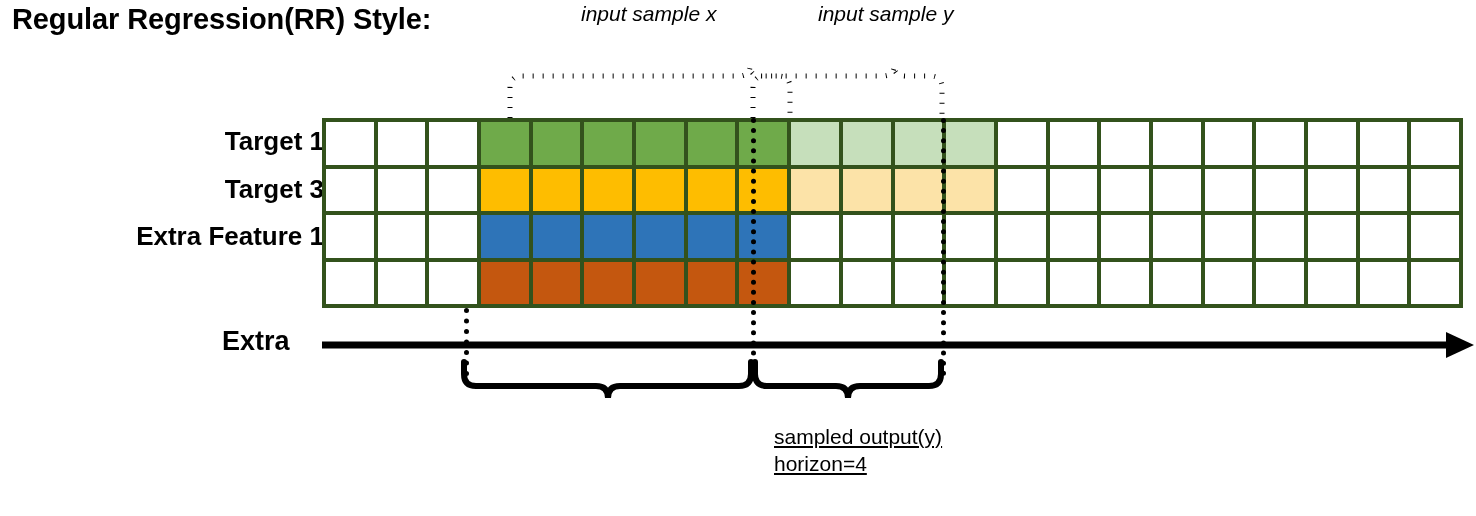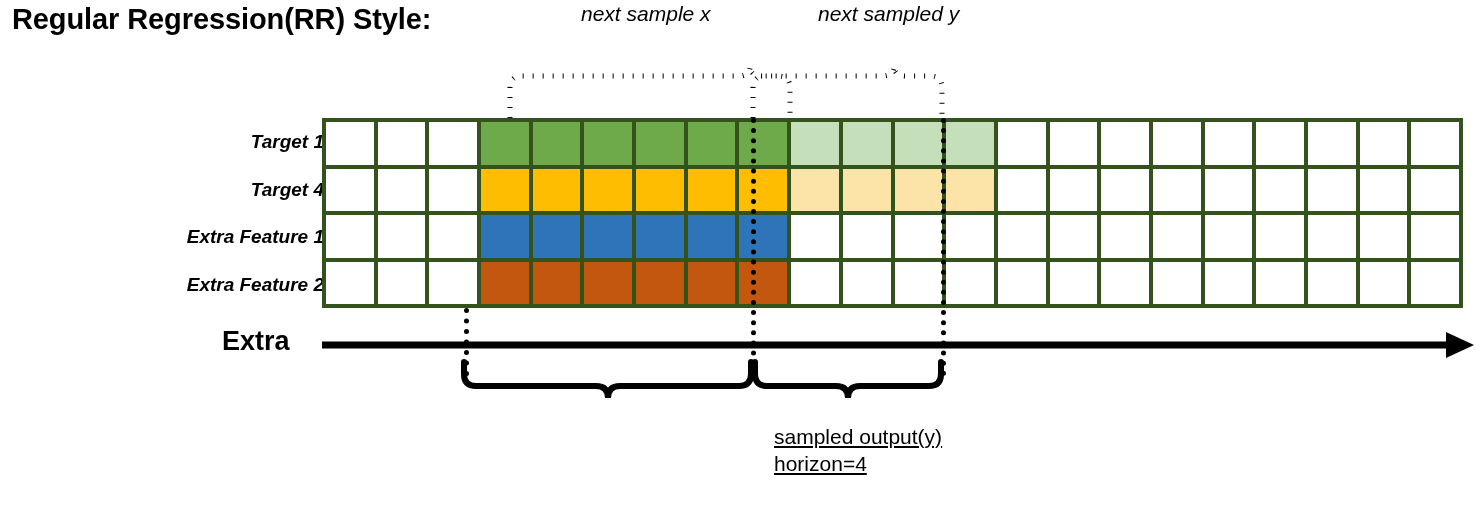--- a/index.html
+++ b/index.html
@@ -20,22 +20,22 @@
   .top-label{
     position:absolute;font-size:21px;font-style:italic;font-weight:400;
     white-space:nowrap;
   }
   #lbl-next-x{left:581px;top:2px;}
   #lbl-next-y{left:818px;top:2px;}
 
   
   .row-label{
     position:absolute;right:1152px;
-    font-size:19px;font-weight:700;white-space:nowrap;text-align:right;
-    height:47px;line-height:47px;font-style:italic;
+    font-size:26px;font-weight:700;white-space:nowrap;text-align:right;
+    height:47px;line-height:47px;
   }
   #rl0{top:118px;}
   #rl1{top:166px;}
   #rl2{top:213px;margin-left:48px;}
   #rl3{top:261px;}
 
   
   #grid{
     position:absolute;left:322px;top:118px;
     width:1141px;height:190px;
@@ -84,34 +84,33 @@
   #cap-left{left:509px;top:423px;}
   #cap-right{left:774px;top:423px;text-decoration:underline;}
 </style>
 </head>
 <body>
 
 <div id="stage">
 
   <div id="title">Regular Regression(RR) Style:</div>
 
-  <div class="top-label" id="lbl-next-x">next sample x</div>
-  <div class="top-label" id="lbl-next-y">next sampled y</div>
+  <div class="top-label" id="lbl-next-x">input sample x</div>
+  <div class="top-label" id="lbl-next-y">input sample y</div>
 
   <svg class="brace-svg" id="brace-top" width="1476" height="70">
 
     <path d="M 510 60 L 510 30 Q 510 18 522 18 L 738 18 Q 750 18 750 8 Q 750 18 762 18 L 778 18 Q 790 18 790 30 L 790 60" fill="none" stroke="#000000" stroke-width="5" stroke-linecap="butt" stroke-dasharray="1 9"></path>
 
     <path d="M 753 60 L 753 30 Q 753 18 765 18 L 882 18 Q 894 18 894 8 Q 894 18 906 18 L 930 18 Q 942 18 942 30 L 942 60" fill="none" stroke="#000000" stroke-width="5" stroke-linecap="butt" stroke-dasharray="1 9"></path>
   </svg>
 
   <div class="row-label" id="rl0">Target 1</div>
-  <div class="row-label" id="rl1">Target 4</div>
+  <div class="row-label" id="rl1">Target 3</div>
   <div class="row-label" id="rl2">Extra Feature 1</div>
-  <div class="row-label" id="rl3">Extra Feature 2</div>
 
   <div id="grid">
       <div class="cell "></div>
       <div class="cell "></div>
       <div class="cell "></div>
       <div class="cell green"></div>
       <div class="cell green"></div>
       <div class="cell green"></div>
       <div class="cell green"></div>
       <div class="cell green"></div>

